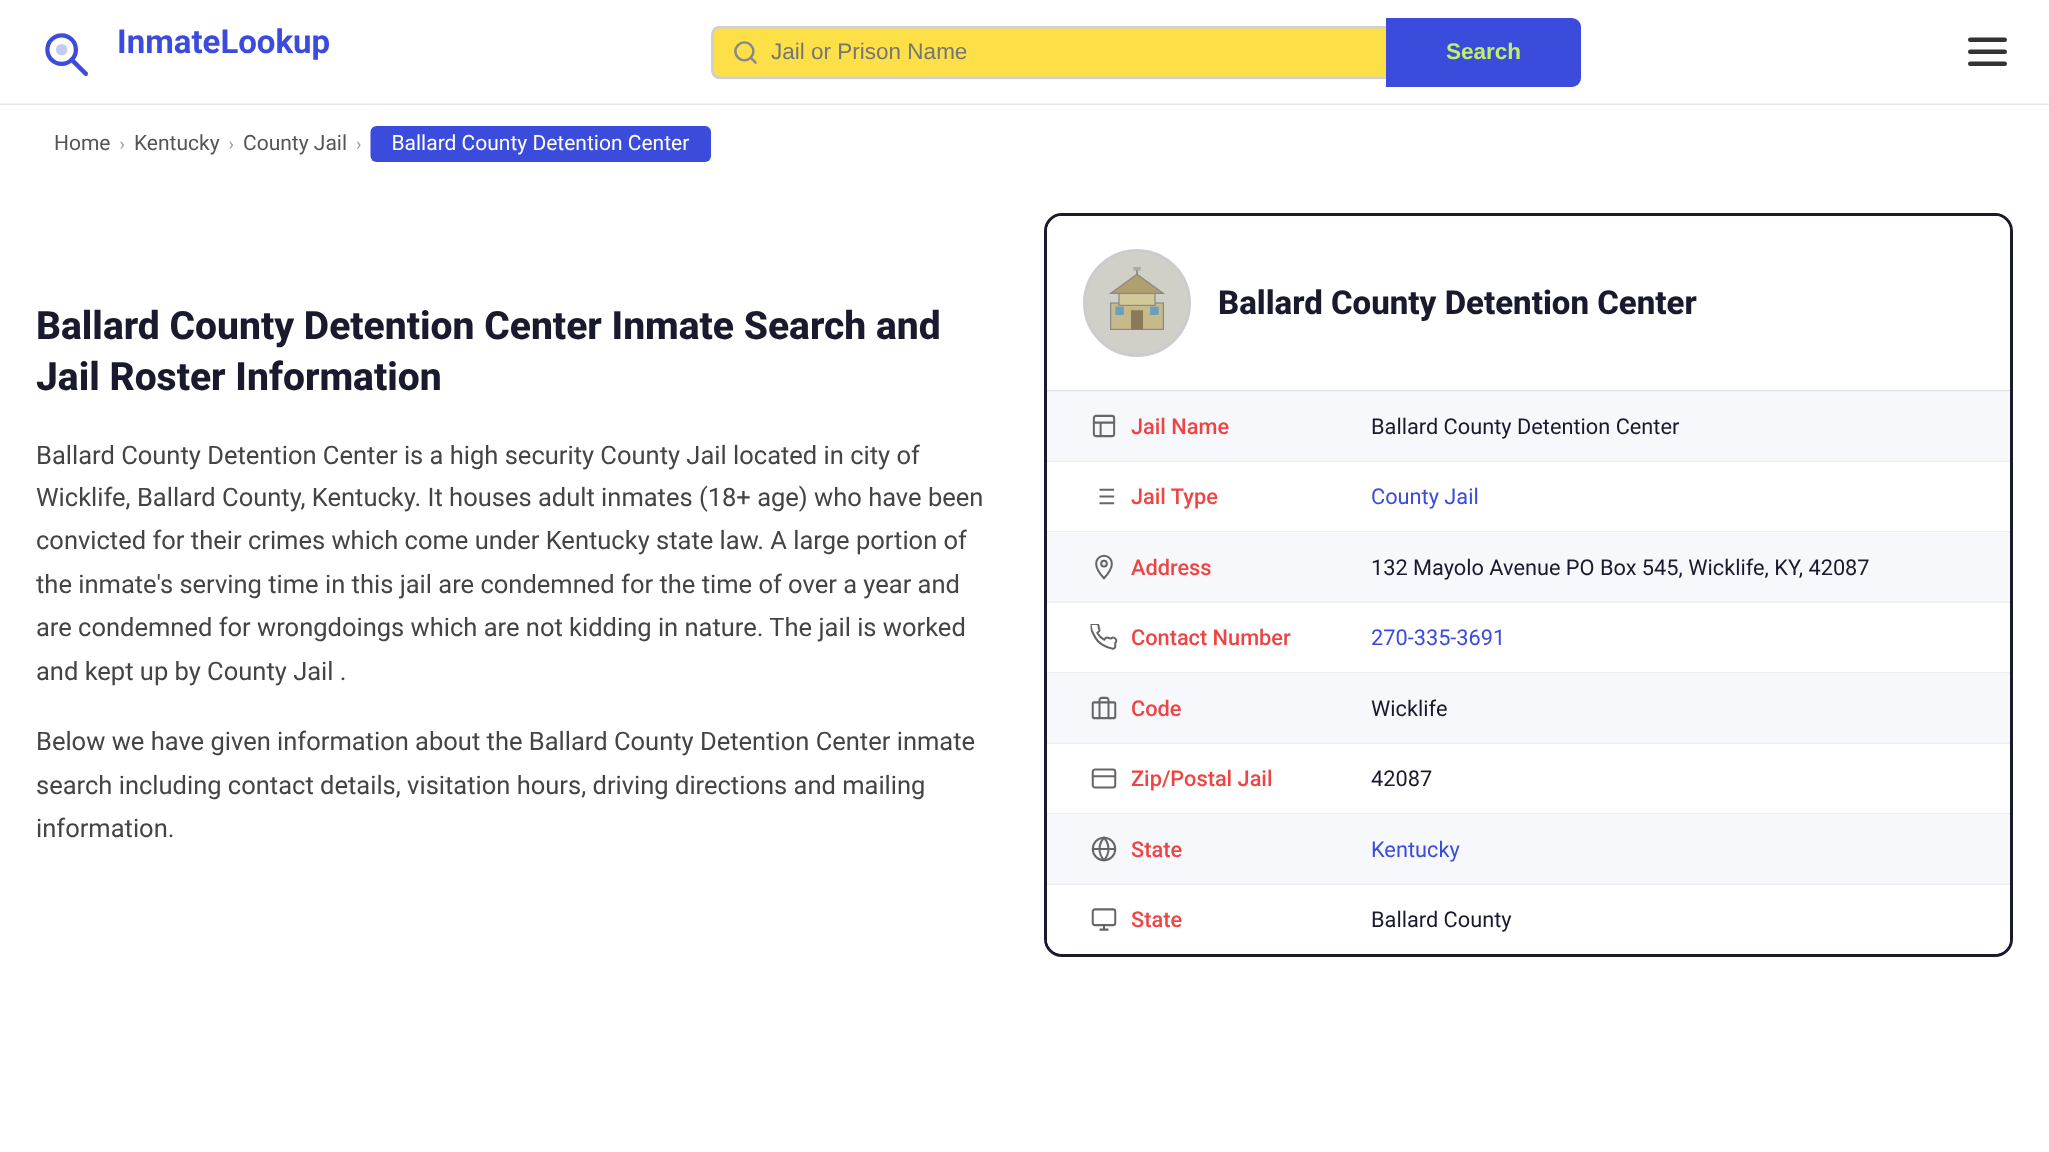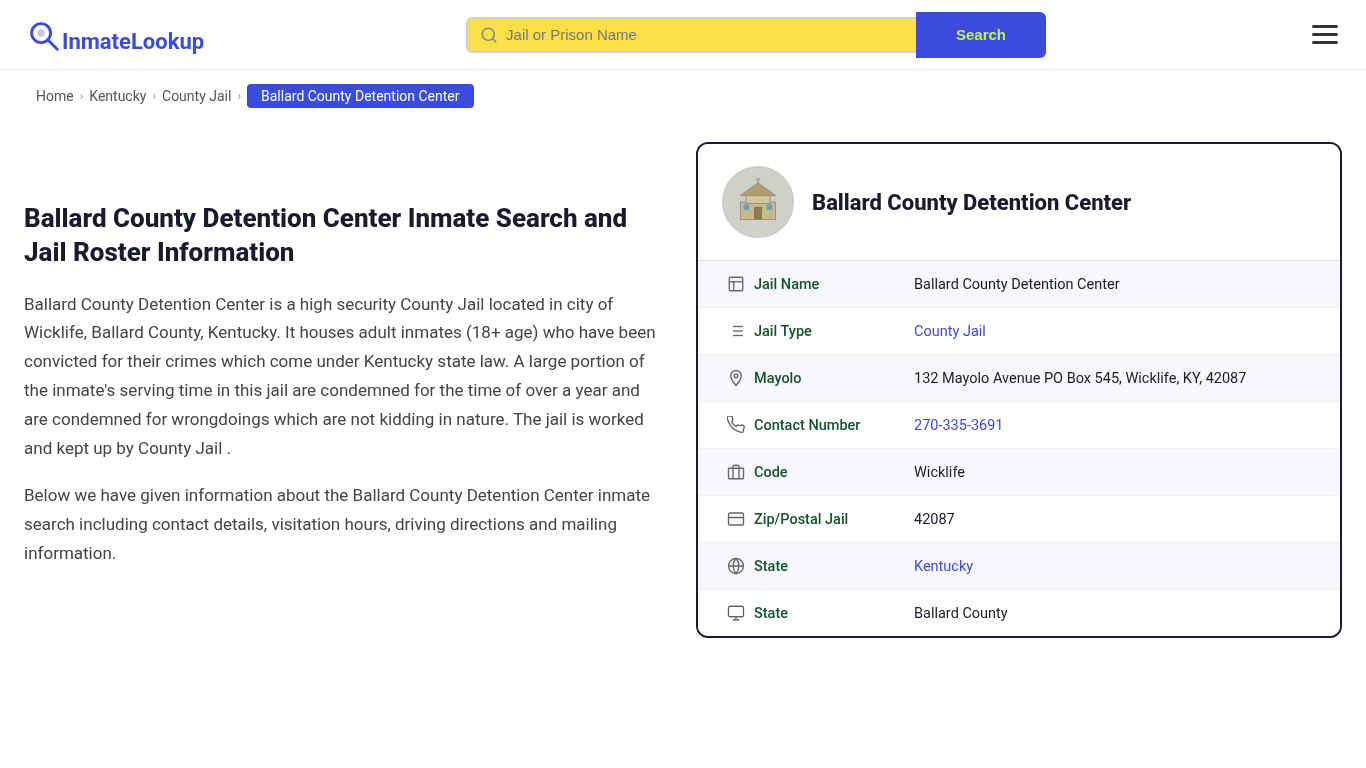--- a/index.html
+++ b/index.html
@@ -10,22 +10,22 @@
       display: flex;
       align-items: center;
       justify-content: space-between;
       padding: 0 24px;
       height: 70px;
       border-bottom: 1px solid #e8e8e8;
       background: #fff;
     }
     .logo-area {
       display: flex;
-      align-items: flex-end;
-      gap: 0;
+      align-items: flex-start;
+      gap: 16px;
     }
     .logo-icon {
       width: 38px;
       height: 38px;
     }
     .logo-text {
       font-size: 22px;
       font-weight: 700;
       color: #1a1a2e;
     }
@@ -187,21 +187,21 @@
       display: flex;
       align-items: center;
       justify-content: center;
       color: #666;
       font-size: 16px;
       margin-right: 4px;
     }
     .row-label {
       width: 160px;
       flex-shrink: 0;
-      color: #14532d;
+      color: #ef4444;
       font-weight: 500;
     }
     .row-value {
       color: #1a1a2e;
       font-weight: 400;
     }
     .row-value a {
       color: #3b4bdb;
       text-decoration: none;
     }
@@ -306,21 +306,21 @@
         </div>
       </div>
 
       <div class="info-row">
         <div class="row-icon">
           <svg width="18" height="18" viewBox="0 0 24 24" fill="none" stroke="#666" stroke-width="1.8">
               <path d="M12 2C8.13 2 5 5.13 5 9c0 5.25 7 13 7 13s7-7.75 7-13c0-3.87-3.13-7-7-7z"></path>
               <circle cx="12" cy="9" r="2.5"></circle>
             </svg>
         </div>
-        <div class="row-label">Mayolo</div>
+        <div class="row-label">Address</div>
         <div class="row-value">132 Mayolo Avenue PO Box 545, Wicklife, KY, 42087</div>
       </div>
 
       <div class="info-row">
         <div class="row-icon">
           <svg width="18" height="18" viewBox="0 0 24 24" fill="none" stroke="#666" stroke-width="1.8">
               <path d="M22 16.92v3a2 2 0 01-2.18 2 19.79 19.79 0 01-8.63-3.07A19.5 19.5 0 013.07 9.8 19.79 19.79 0 01.1 1.17 2 2 0 012.1 0h3a2 2 0 012 1.72c.127.96.361 1.903.7 2.81a2 2 0 01-.45 2.11L6.09 7.91a16 16 0 006 6l1.27-1.27a2 2 0 012.11-.45c.907.339 1.85.573 2.81.7A2 2 0 0122 16.92z"></path>
             </svg>
         </div>
         <div class="row-label">Contact Number</div>

